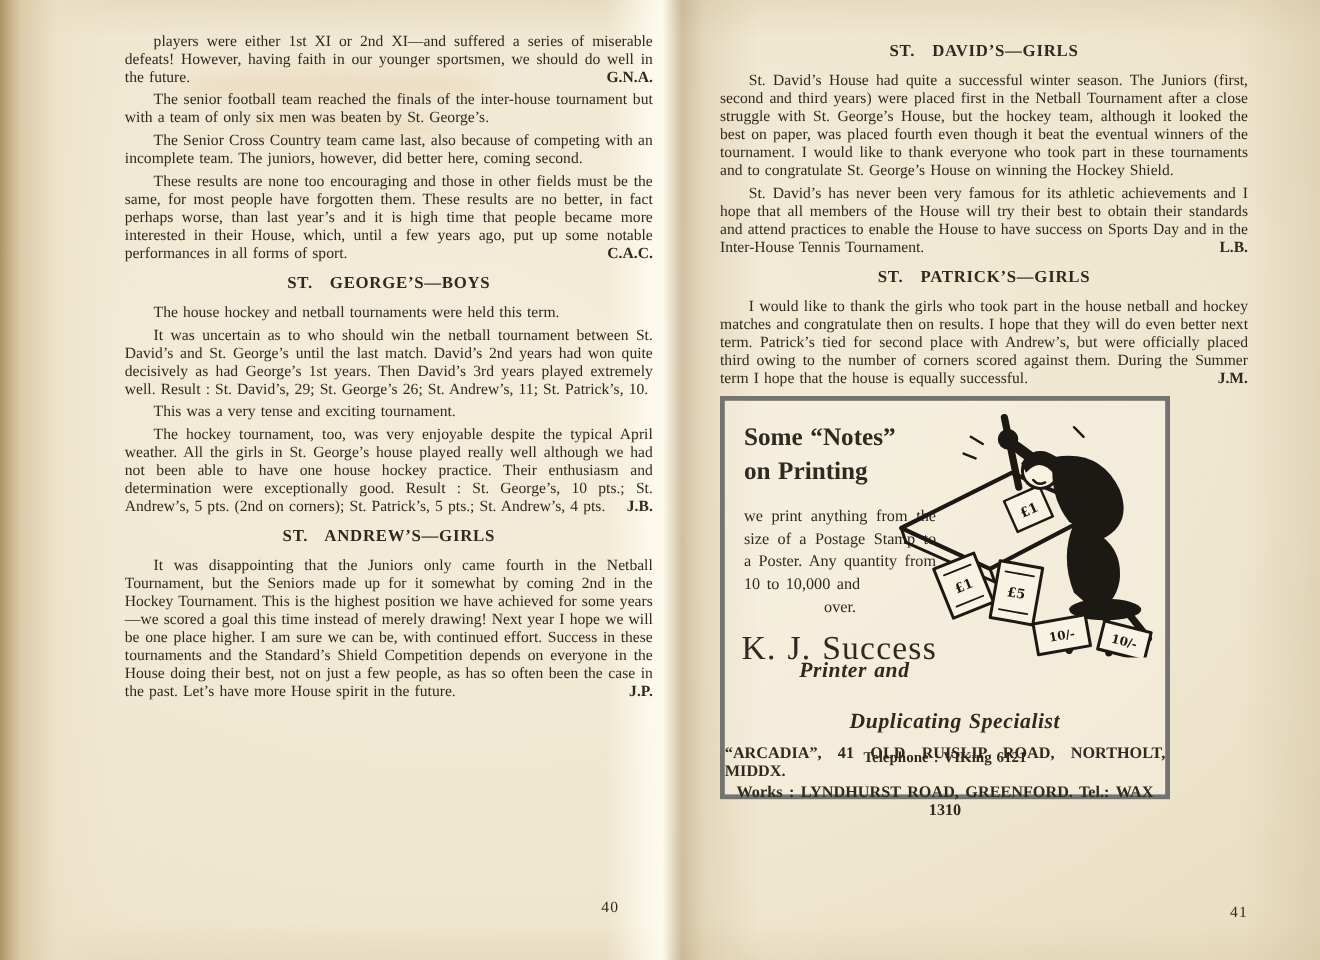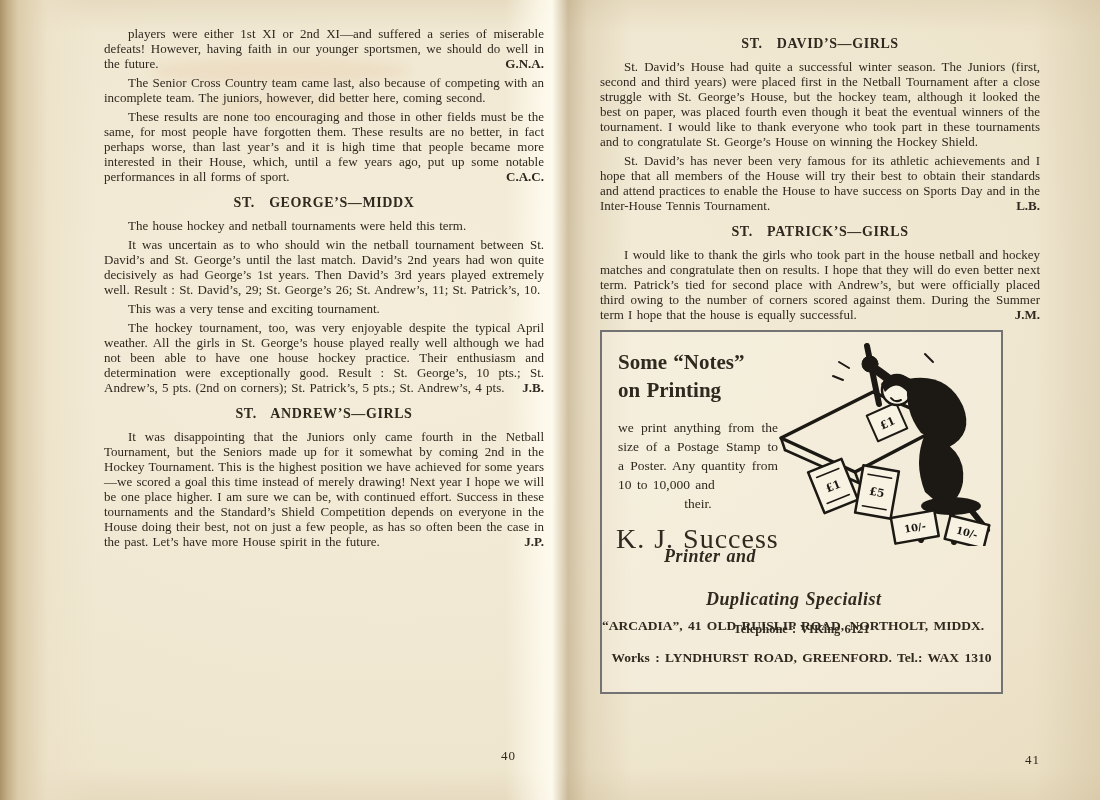--- a/index.html
+++ b/index.html
@@ -37,21 +37,21 @@
   .col-right h2.first{margin-top:0;}
   .page-num{
     position:absolute;width:440px;text-align:right;font-size:13px;font-weight:normal;letter-spacing:1px;
   }
   .page-num.left{left:76px;top:748px;}
   .page-num.right{left:600px;top:752px;}
 
   
   .ad{
     position:relative;margin-top:8px;width:367px;height:328px;
-    border:2px solid #737373;padding:16px;background:rgba(250,246,233,.4);
+    border:4px solid #737373;padding:0;background:rgba(250,246,233,.4);
   }
   .ad-headline{position:absolute;left:16px;top:16px;font-size:21px;line-height:28px;font-weight:bold;}
   .ad-body{position:absolute;left:16px;top:86px;width:160px;font-size:13.5px;line-height:19px;text-align:justify;word-spacing:2px;}
   .ad-body .over{display:block;text-align:center;}
   .ad-company{position:absolute;left:14px;top:192px;font-size:28px;line-height:30px;letter-spacing:1px;font-weight:500;}
   .ad-role1{position:absolute;left:62px;top:217px;font-size:18px;font-weight:bold;font-style:italic;letter-spacing:.5px;}
   .ad-role2{position:absolute;left:62px;top:260px;font-size:18px;font-weight:bold;font-style:italic;letter-spacing:.5px;margin-left:42px;}
   .ad-address{position:absolute;left:0;top:286px;width:100%;font-size:13.5px;font-weight:bold;word-spacing:2px;}
   .ad-phone{position:absolute;left:0;top:290px;width:100%;text-align:center;font-size:12.5px;font-weight:bold;}
   .ad-works{position:absolute;left:0;top:318px;width:100%;text-align:center;font-size:13.5px;font-weight:bold;word-spacing:2px;}
@@ -61,24 +61,25 @@
 <body>
 
 <div class="book"></div>
 <div class="ghost g1"></div>
 <div class="ghost g2"></div>
 
 <div class="col col-left">
 
   <p class="para"><span>players were either 1st XI or 2nd XI—and suffered a series of miserable defeats!  However, having faith in our younger sportsmen, we should do well in the future.</span><span class="sig">G.N.A.</span></p>
 
+  <p class="para"><span>The senior football team reached the finals of the inter-house tournament but with a team of only six men was beaten by St. George’s.</span></p>
   <p class="para"><span>The Senior Cross Country team  came last, also because of competing with an incomplete team.  The juniors, however, did better here, coming second.</span></p>
   <p class="para"><span>These results are none too encouraging and those in other fields  must be the  same, for most people have forgotten them. These results are no better, in fact perhaps worse, than last year’s and it is high time that people became more interested in their House, which, until a few years ago, put up some notable performances in all forms of sport.</span><span class="sig">C.A.C.</span></p>
 
-  <h2 class="sec-title">ST.  GEORGE’S—MIDDX</h2>
+  <h2 class="sec-title">ST.  GEORGE’S—BOYS</h2>
   <p class="para"><span>The house hockey and netball tournaments were held this term.</span></p>
   <p class="para"><span>It was uncertain as to who should win the netball tournament between St. David’s and St. George’s until the last match.  David’s 2nd years had won quite decisively as had George’s 1st years.  Then David’s 3rd years played extremely well.  Result : St. David’s, 29; St. George’s 26; St. Andrew’s, 11; St. Patrick’s, 10.</span></p>
   <p class="para"><span>This was a very tense and exciting tournament.</span></p>
   <p class="para"><span>The hockey tournament, too, was very enjoyable despite the typical April weather.  All the girls in St. George’s house played really well although we had not been able to have one house hockey practice.  Their enthusiasm and determination were exceptionally good.  Result : St. George’s, 10 pts.; St. Andrew’s, 5 pts. (2nd on corners); St. Patrick’s, 5 pts.; St. Andrew’s, 4 pts.</span><span class="sig">J.B.</span></p>
 
   <h2 class="sec-title">ST.  ANDREW’S—GIRLS</h2>
   <p class="para"><span>It was disappointing that the Juniors only came fourth in the Netball Tournament, but the Seniors made up for it somewhat by coming 2nd in the Hockey Tournament.  This is the highest position we have achieved for some years—we scored a goal this time instead of merely drawing!  Next year I hope we will be one place higher.  I am sure we can be, with continued effort.  Success in these tournaments and the Standard’s Shield Competition depends on everyone in the House doing their best, not on just a few people, as has so often been the case in the past.  Let’s have more House spirit in the future.</span><span class="sig">J.P.</span></p>
 </div>
 <div class="page-num left">40</div>
 
@@ -89,21 +90,21 @@
   <p class="para"><span>St. David’s has never been very famous for its athletic achievements and I hope that all members of the House will try their best to obtain their standards and attend practices to enable the House to have success on Sports Day and in the Inter-House Tennis Tournament.</span><span class="sig">L.B.</span></p>
 
   <h2 class="sec-title">ST.  PATRICK’S—GIRLS</h2>
   <p class="para"><span>I would like to thank the girls who took part in the house netball and hockey matches and congratulate then on results.  I hope that they will do even better next term.  Patrick’s tied for second place with Andrew’s, but were officially placed third owing to the number of corners scored against them. During the Summer term I hope that the house is equally successful.</span><span class="sig">J.M.</span></p>
 
   <div class="ad">
     <div class="ad-headline">
       <div>Some “Notes”</div>
       <div>on Printing</div>
     </div>
-    <div class="ad-body"><span>we print anything from the size of a Postage Stamp to a Poster.  Any quantity from 10 to 10,000 and</span><span class="over">their.</span></div>
+    <div class="ad-body"><span>we print anything from the size of a Postage Stamp to a Poster.  Any quantity from 10 to 10,000 and</span><span class="over">over.</span></div>
 
     <svg class="ad-cartoon" width="224" height="212" viewBox="0 0 224 212">
       <g stroke="#1c1914" fill="none" stroke-linecap="round" stroke-linejoin="round">
 
         <polygon points="6,104 98,58 172,90 80,138" stroke-width="3.5"></polygon>
         <line x1="6" y1="104" x2="10" y2="116" stroke-width="2.5"></line>
         <line x1="10" y1="116" x2="84" y2="149" stroke-width="2.5"></line>
         <line x1="80" y1="138" x2="84" y2="149" stroke-width="2.5"></line>
 
         <g transform="rotate(-24 112 88)">

